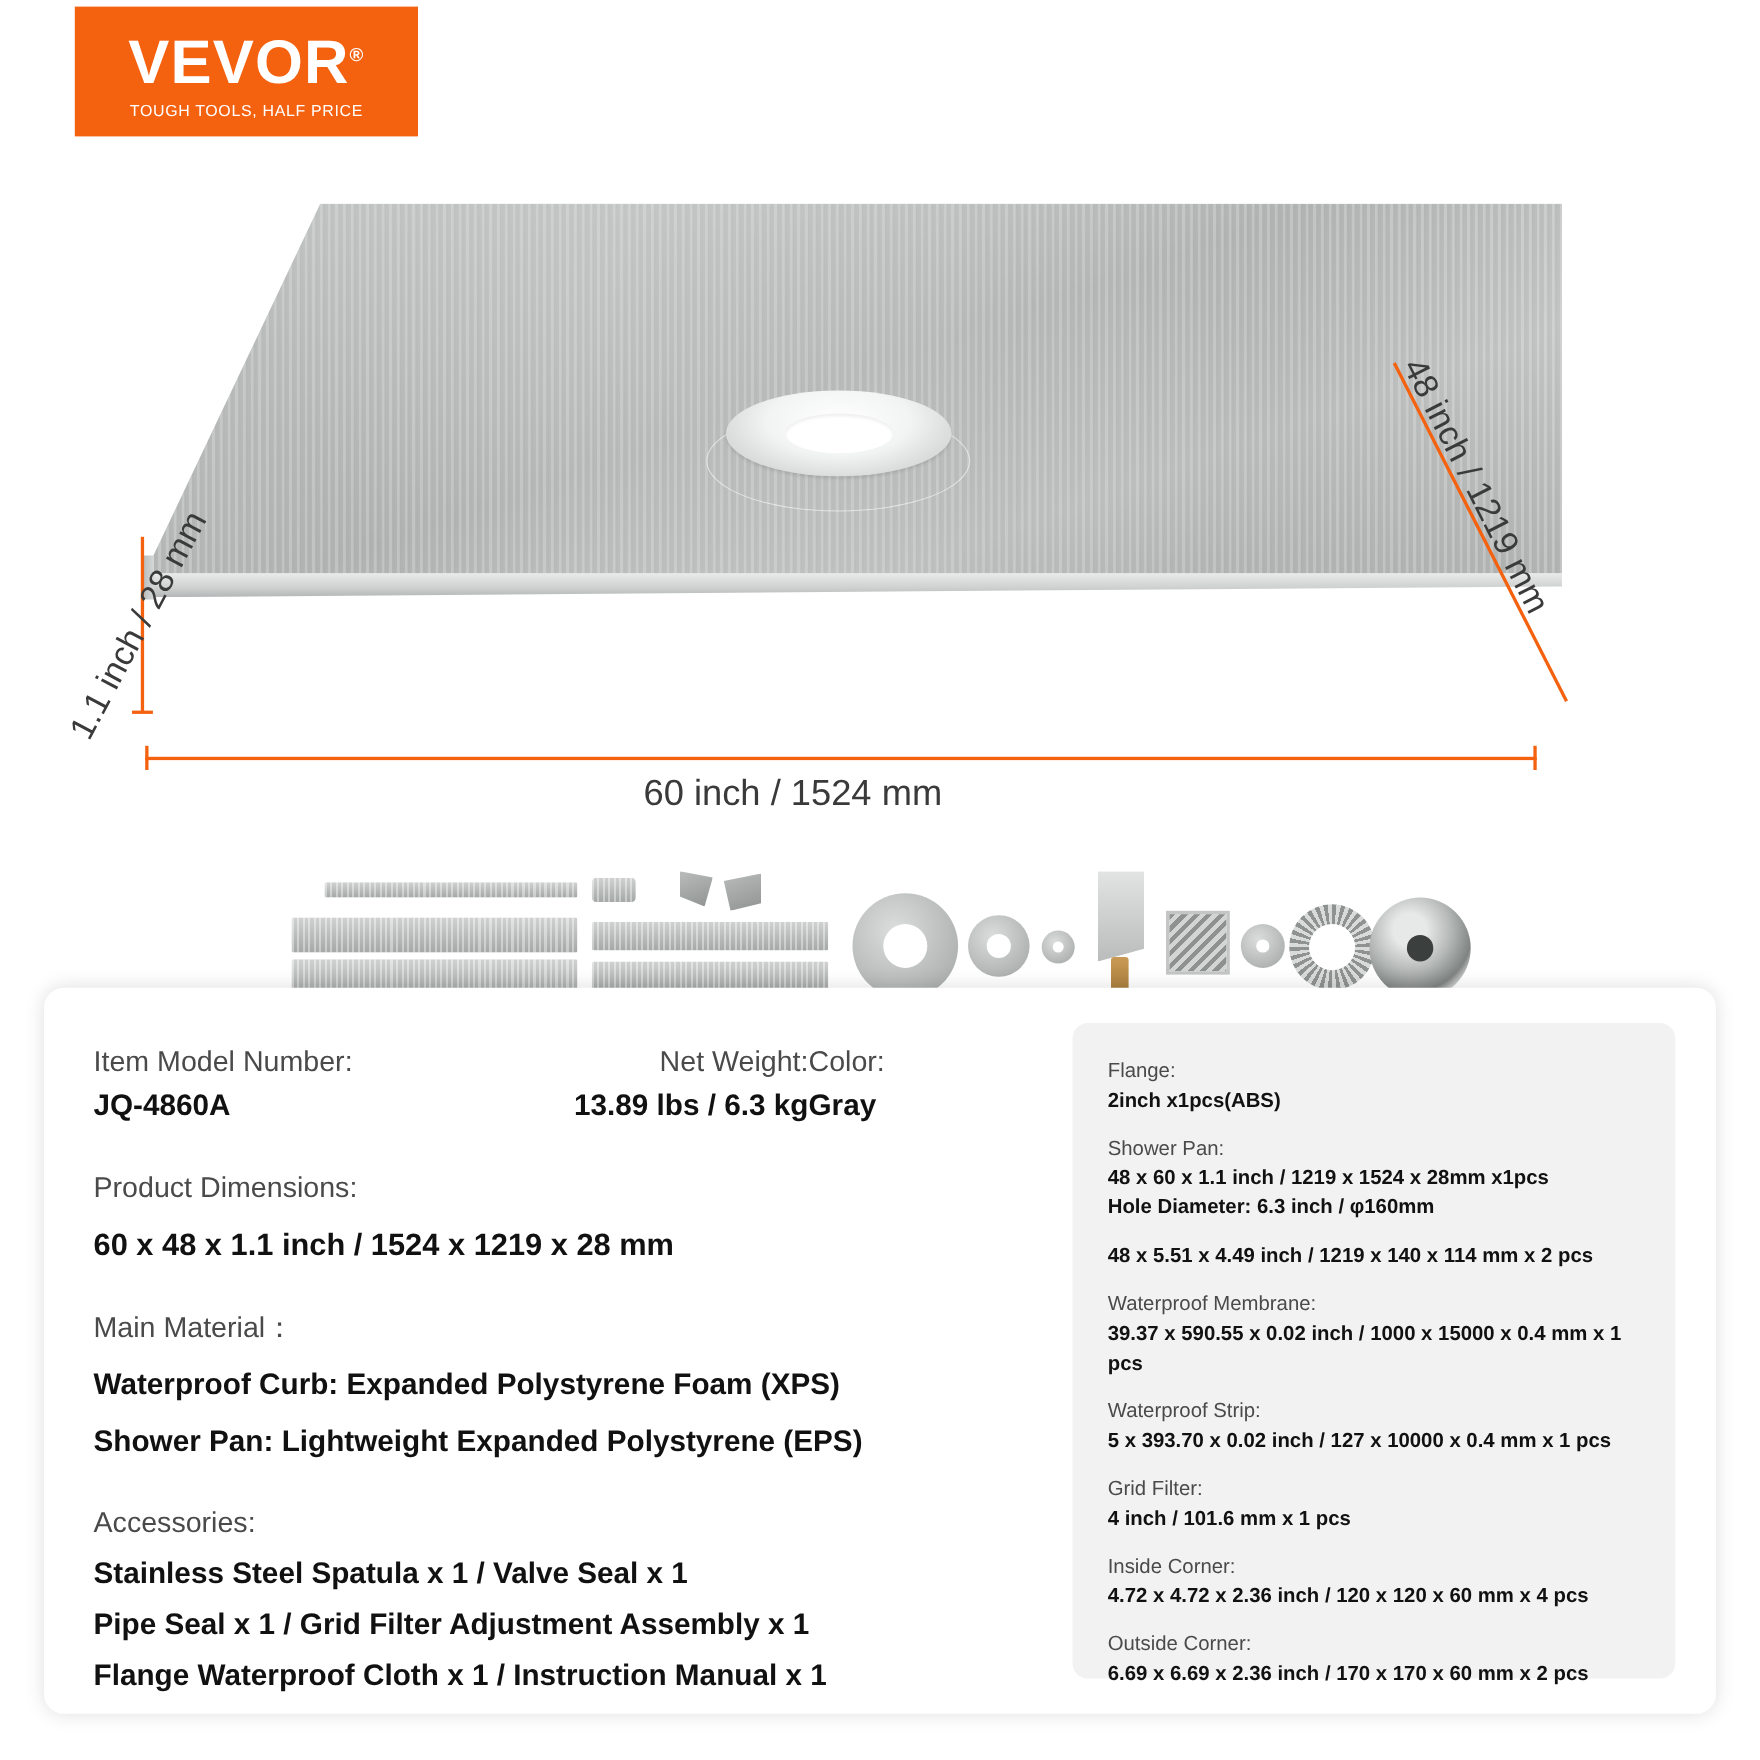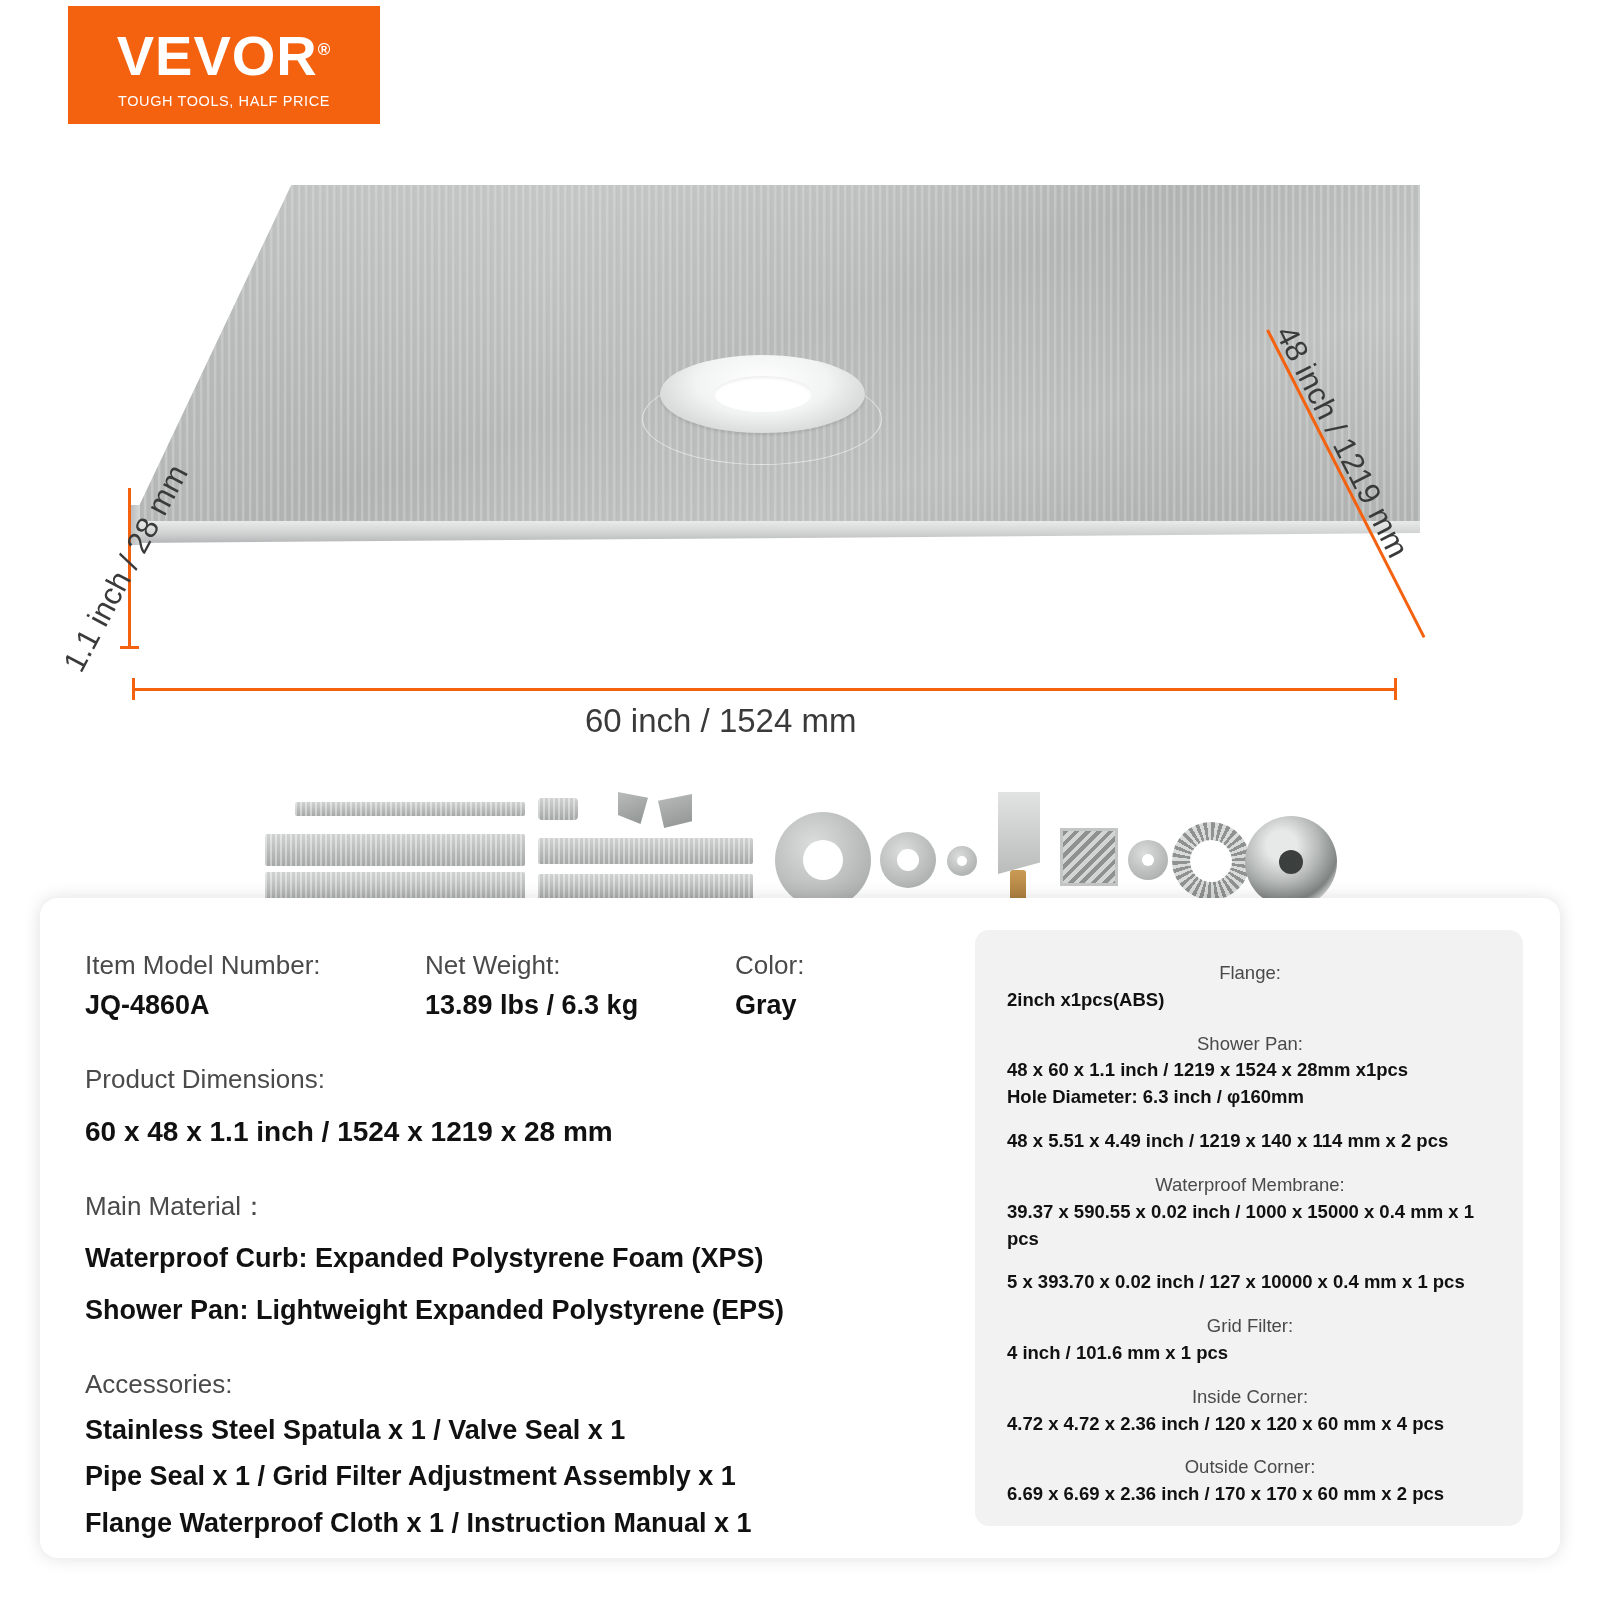--- a/index.html
+++ b/index.html
@@ -290,21 +290,21 @@
     font-weight: normal;
     line-height: 1.5;
   }
   .val {
     font-size: 27px;
     color: #111;
     font-weight: bold;
     line-height: 1.5;
   }
   .col-model { width: 340px; }
-  .col-weight { width: 310px; }
+  .col-weight { width: 310px; text-align: right; }
   .col-color { width: 200px; }
 
   .blk { margin-top: 34px; }
   .blk .lbl { font-size: 26px; }
   .blk .val { font-size: 27px; margin-top: 12px; }
   .blk .val.lg { font-size: 28px; }
 
   .acc-list .val {
     font-size: 27px;
     margin-top: 6px;
@@ -319,21 +319,20 @@
     height: 596px;
     background: #f2f2f2;
     border-radius: 14px;
     padding: 30px 30px 20px 32px;
   }
   .pitem { margin-bottom: 17px; }
   .pitem .plbl {
     font-size: 18.5px;
     color: #4a4a4a;
     line-height: 1.45;
-    text-align: center;
   }
   .pitem .pval {
     font-size: 18.5px;
     color: #111;
     font-weight: bold;
     line-height: 1.45;
   }
 </style>
 </head>
 <body>
@@ -464,20 +463,21 @@
     <div class="pitem">
       <div class="pval">48 x 5.51 x 4.49 inch / 1219 x 140 x 114 mm x 2 pcs</div>
     </div>
 
     <div class="pitem">
       <div class="plbl">Waterproof Membrane:</div>
       <div class="pval">39.37 x 590.55 x 0.02 inch / 1000 x 15000 x 0.4 mm x 1 pcs</div>
     </div>
 
     <div class="pitem">
+      <div class="plbl">Waterproof Strip:</div>
       <div class="pval">5 x 393.70 x 0.02 inch / 127 x 10000 x 0.4 mm x 1 pcs</div>
     </div>
 
     <div class="pitem">
       <div class="plbl">Grid Filter:</div>
       <div class="pval">4 inch / 101.6 mm  x 1 pcs</div>
     </div>
 
     <div class="pitem">
       <div class="plbl">Inside Corner:</div>

